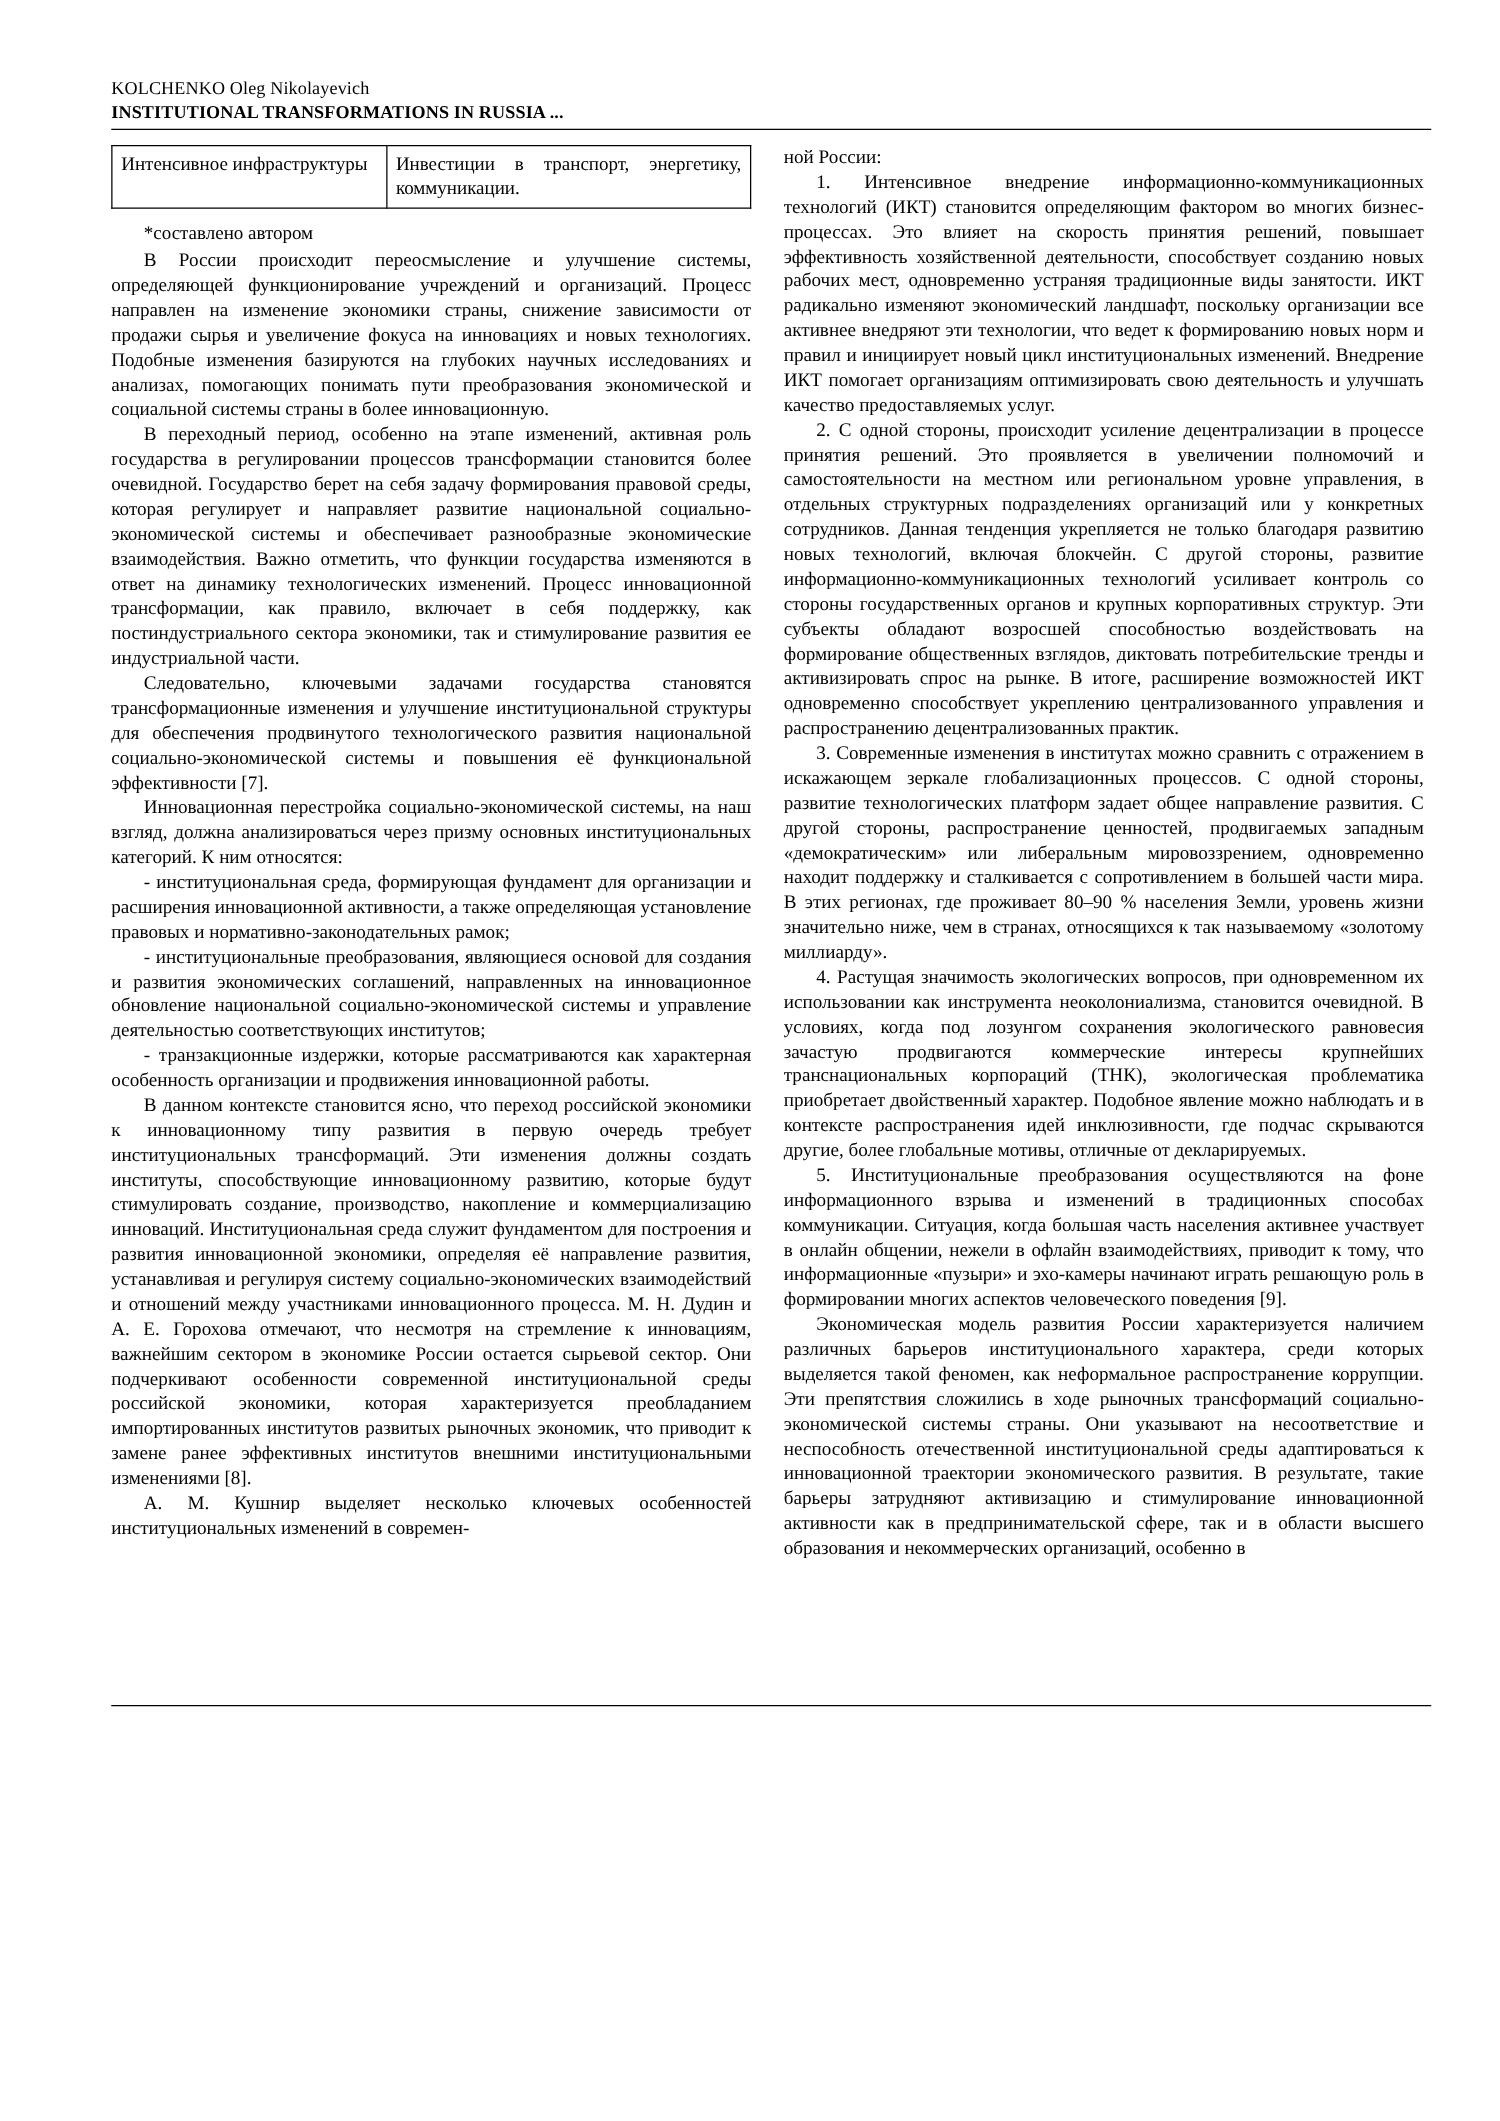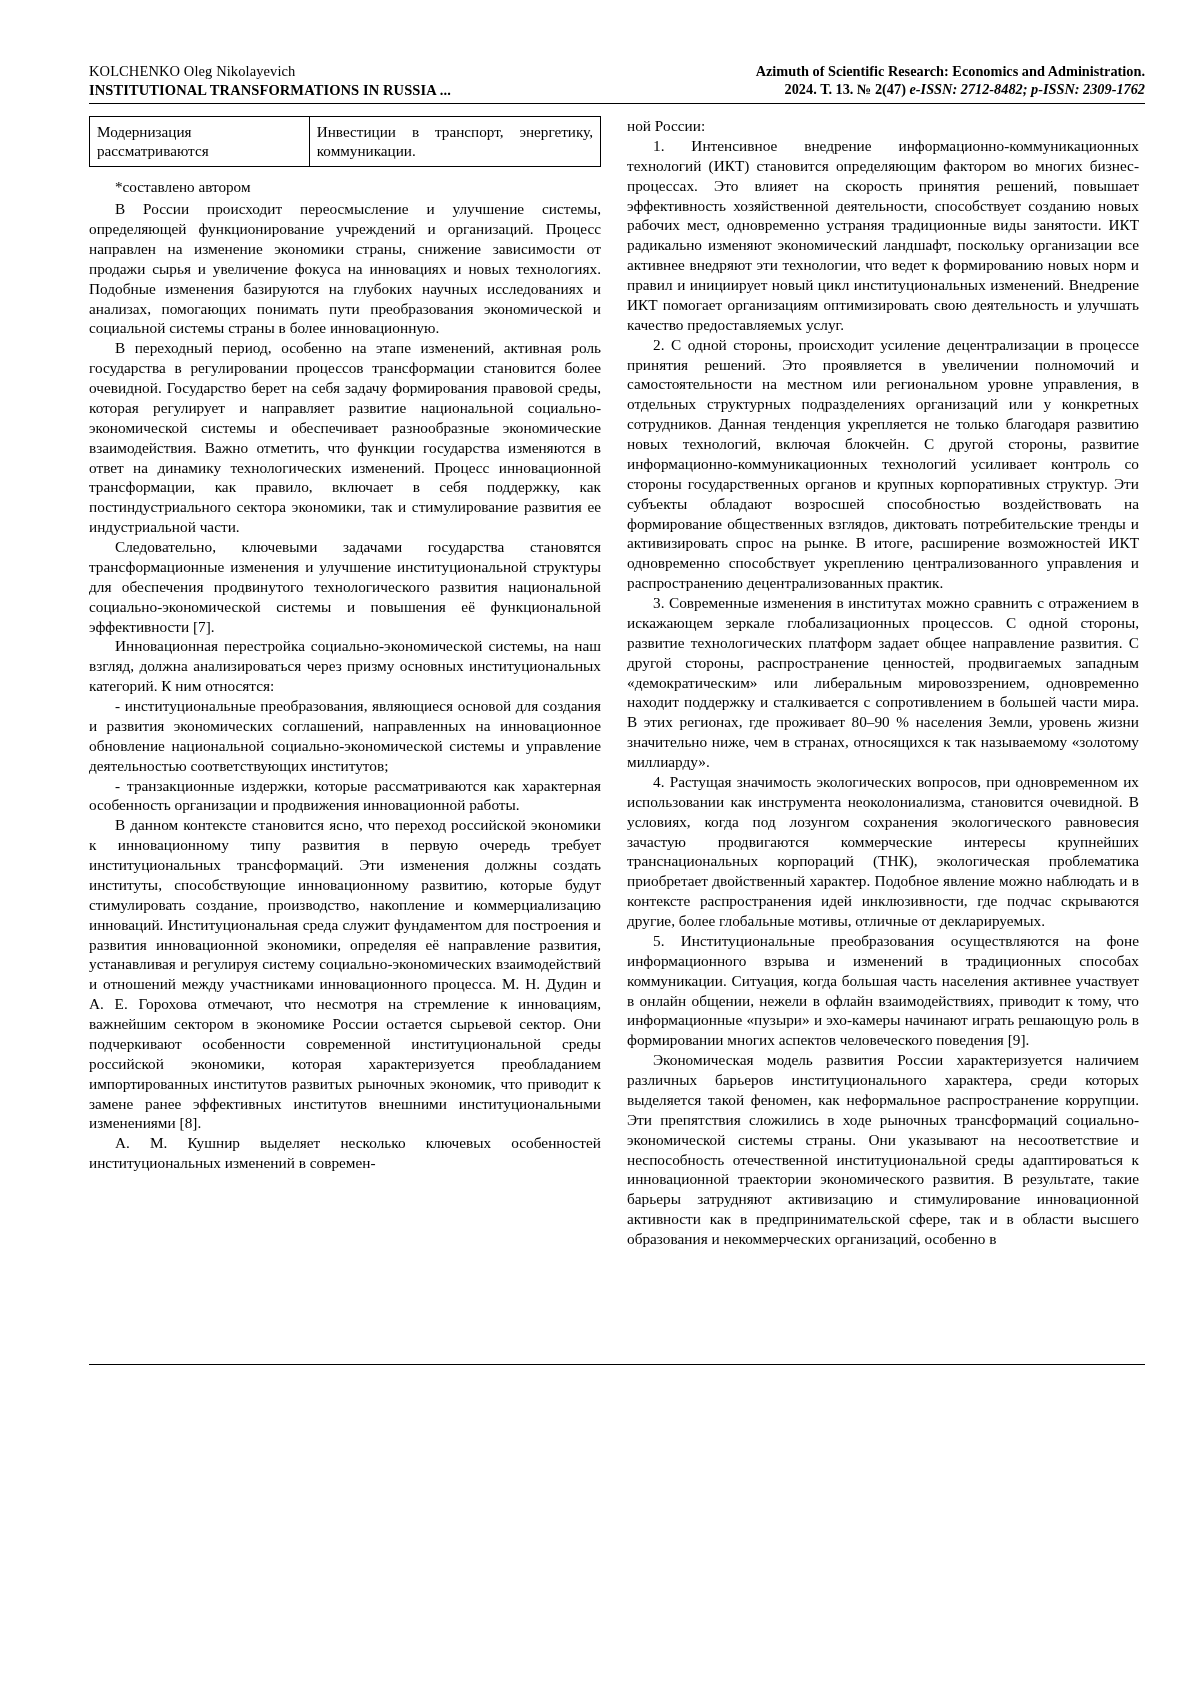--- a/index.html
+++ b/index.html
@@ -141,46 +141,41 @@
 </head>
 <body>
 
 <div class="page">
 
   <div class="header">
     <div class="header-left">
       <div class="hdr-line1 hdr-left-line1">KOLCHENKO Oleg Nikolayevich</div>
       <div class="hdr-left-line2">INSTITUTIONAL TRANSFORMATIONS IN RUSSIA ...</div>
     </div>
-    <div class="header-right">
-      <div class="hdr-right-line1">Azimuth of Scientific Research: Economics and Administration.</div>
-      <div class="hdr-right-line2">
-        <span>2024. Т. 13. № 2(47)</span><span class="ital"> e-ISSN: 2712-8482; p-ISSN: 2309-1762</span>
-      </div>
-    </div>
   </div>
   <hr class="header-rule">
 
   <div class="columns">
 
     <div class="col">
       <table class="tbl">
         <tbody>
           <tr>
-            <td class="c1">Модернизация рассматриваются</td>
+            <td class="c1">Интенсивное инфраструктуры</td>
             <td class="c2">Инвестиции в транспорт, энергетику, коммуникации.</td>
           </tr>
         </tbody>
       </table>
       <div class="table-note">*составлено автором</div>
 
       <p>В России происходит переосмысление и улучшение системы, определяющей функционирование учреждений и организаций. Процесс направлен на изменение экономики страны, снижение зависимости от продажи сырья и увеличение фокуса на инновациях и новых технологиях. Подобные изменения базируются на глубоких научных исследованиях и анализах, помогающих понимать пути преобразования экономической и социальной системы страны в более инновационную.</p>
       <p>В переходный период, особенно на этапе изменений, активная роль государства в регулировании процессов трансформации становится более очевидной. Государство берет на себя задачу формирования правовой среды, которая регулирует и направляет развитие национальной социально-экономической системы и обеспечивает разнообразные экономические взаимодействия. Важно отметить, что функции государства изменяются в ответ на динамику технологических изменений. Процесс инновационной трансформации, как правило, включает в себя поддержку, как постиндустриального сектора экономики, так и стимулирование развития ее индустриальной части.</p>
       <p>Следовательно, ключевыми задачами государства становятся трансформационные изменения и улучшение институциональной структуры для обеспечения продвинутого технологического развития национальной социально-экономической системы и повышения её функциональной эффективности [7].</p>
       <p>Инновационная перестройка социально-экономической системы, на наш взгляд, должна анализироваться через призму основных институциональных категорий. К ним относятся:</p>
+      <p>- институциональная среда, формирующая фундамент для организации и расширения инновационной активности, а также определяющая установление правовых и нормативно-законодательных рамок;</p>
       <p>- институциональные преобразования, являющиеся основой для создания и развития экономических соглашений, направленных на инновационное обновление национальной социально-экономической системы и управление деятельностью соответствующих институтов;</p>
       <p>- транзакционные издержки, которые рассматриваются как характерная особенность организации и продвижения инновационной работы.</p>
       <p>В данном контексте становится ясно, что переход российской экономики к инновационному типу развития в первую очередь требует институциональных трансформаций. Эти изменения должны создать институты, способствующие инновационному развитию, которые будут стимулировать создание, производство, накопление и коммерциализацию инноваций. Институциональная среда служит фундаментом для построения и развития инновационной экономики, определяя её направление развития, устанавливая и регулируя систему социально-экономических взаимодействий и отношений между участниками инновационного процесса. М. Н. Дудин и А. Е. Горохова отмечают, что несмотря на стремление к инновациям, важнейшим сектором в экономике России остается сырьевой сектор. Они подчеркивают особенности современной институциональной среды российской экономики, которая характеризуется преобладанием импортированных институтов развитых рыночных экономик, что приводит к замене ранее эффективных институтов внешними институциональными изменениями [8].</p>
       <p>А. М. Кушнир выделяет несколько ключевых особенностей институциональных изменений в современ-</p>
     </div>
 
     <div class="col">
       <p class="noindent">ной России:</p>
       <p>1. Интенсивное внедрение информационно-коммуникационных технологий (ИКТ) становится определяющим фактором во многих бизнес-процессах. Это влияет на скорость принятия решений, повышает эффективность хозяйственной деятельности, способствует созданию новых рабочих мест, одновременно устраняя традиционные виды занятости. ИКТ радикально изменяют экономический ландшафт, поскольку организации все активнее внедряют эти технологии, что ведет к формированию новых норм и правил и инициирует новый цикл институциональных изменений. Внедрение ИКТ помогает организациям оптимизировать свою деятельность и улучшать качество предоставляемых услуг.</p>
       <p>2. С одной стороны, происходит усиление децентрализации в процессе принятия решений. Это проявляется в увеличении полномочий и самостоятельности на местном или региональном уровне управления, в отдельных структурных подразделениях организаций или у конкретных сотрудников. Данная тенденция укрепляется не только благодаря развитию новых технологий, включая блокчейн. С другой стороны, развитие информационно-коммуникационных технологий усиливает контроль со стороны государственных органов и крупных корпоративных структур. Эти субъекты обладают возросшей способностью воздействовать на формирование общественных взглядов, диктовать потребительские тренды и активизировать спрос на рынке. В итоге, расширение возможностей ИКТ одновременно способствует укреплению централизованного управления и распространению децентрализованных практик.</p>

